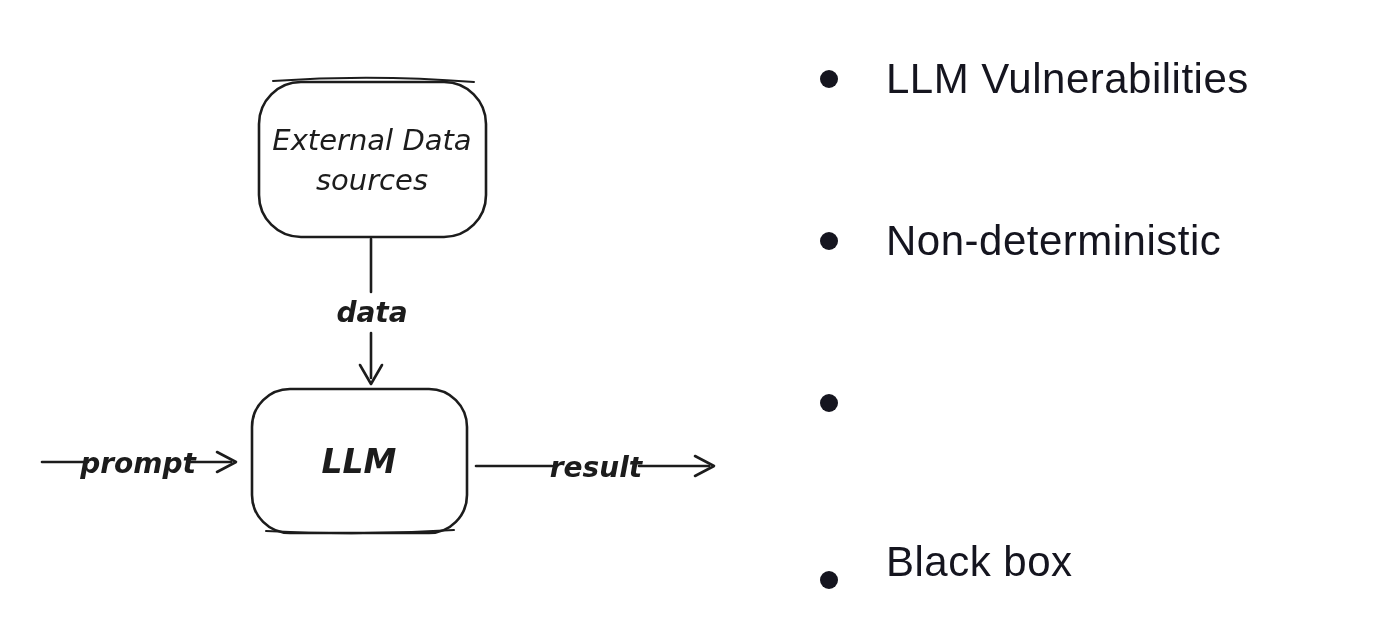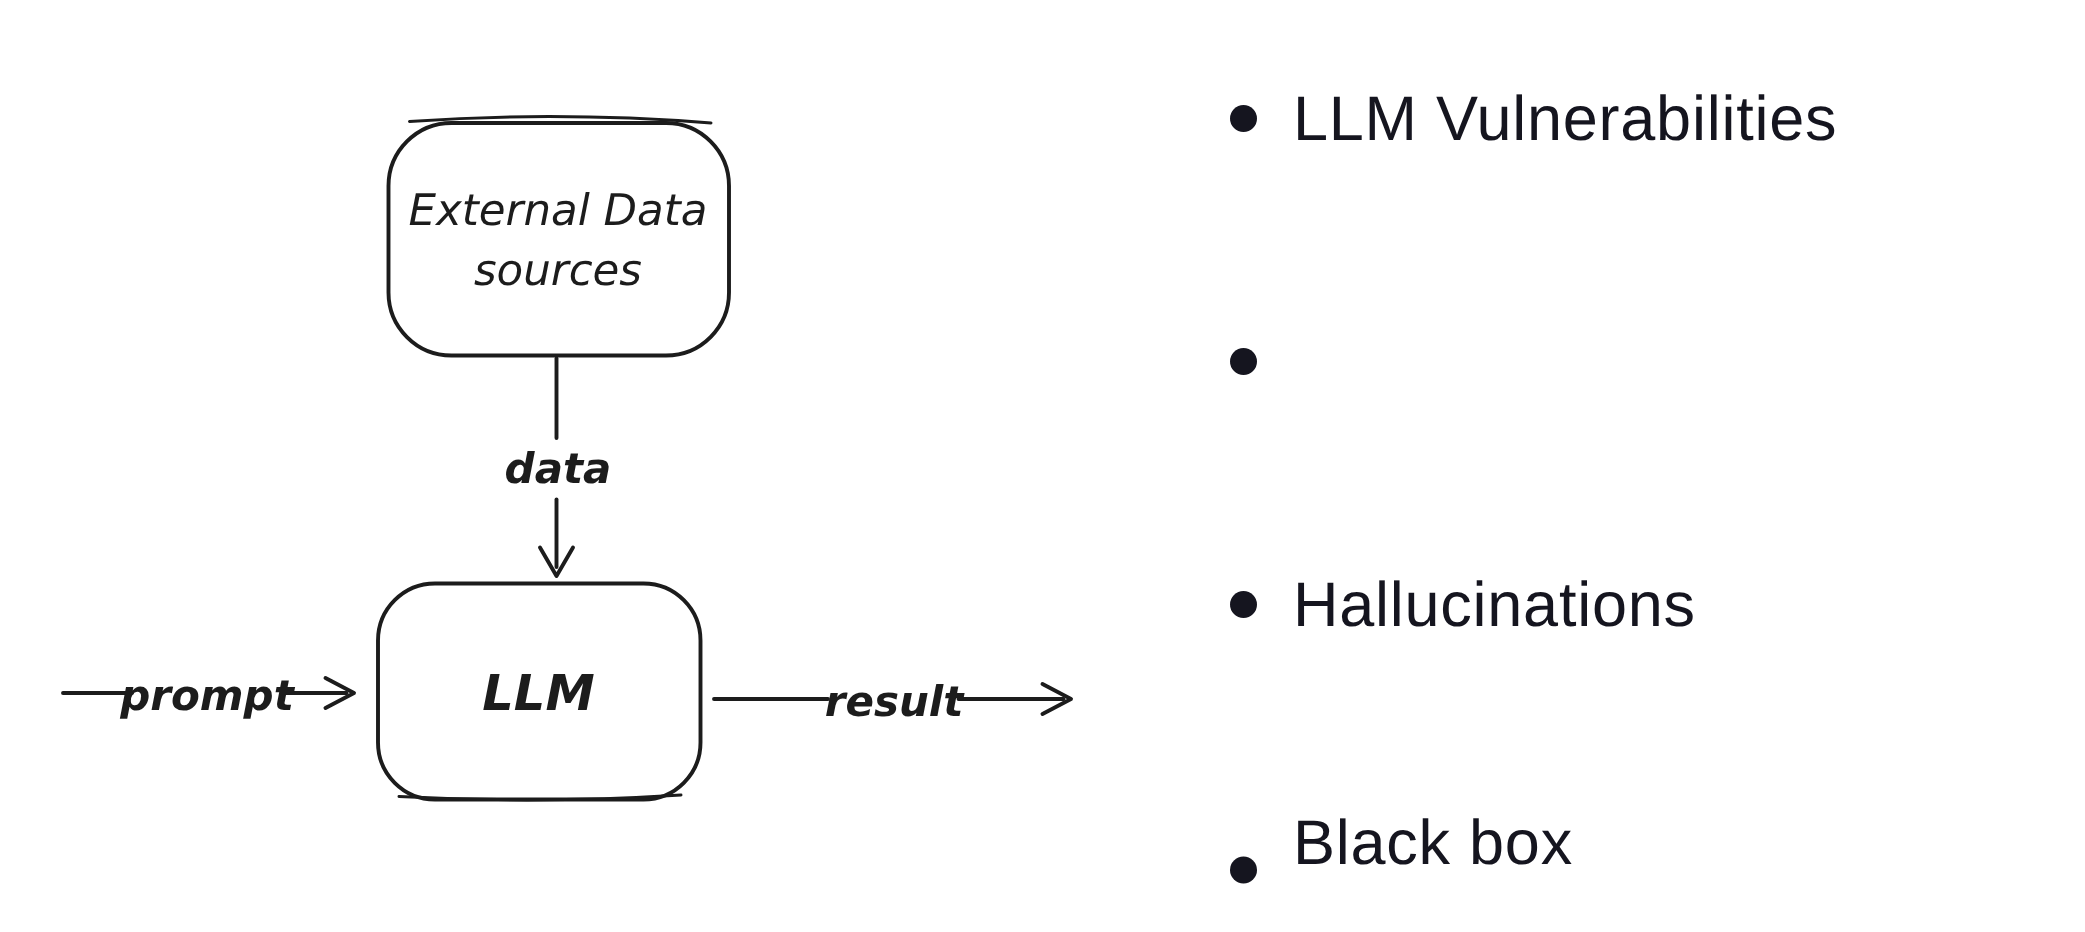--- a/index.html
+++ b/index.html
@@ -61,21 +61,21 @@
   }
   .bullet-dot {
     width: 18px;
     height: 18px;
     border-radius: 50%;
     background: #15151f;
     margin-top: 18px;
     flex: 0 0 18px;
   }
   .bullet-text {
-    margin-left: 24px;
+    margin-left: 48px;
     font-size: 42px;
     line-height: 54px;
     color: #15151f;
     letter-spacing: 0.5px;
     white-space: nowrap;
   }
   .bullet-item:nth-child(1) { top: 52px; }
   .bullet-item:nth-child(2) { top: 214px; }
   .bullet-item:nth-child(3) { top: 376px; }
   .bullet-item:nth-child(4) { top: 535px; align-items: flex-end; }
@@ -122,25 +122,25 @@
 
   <div class="bullet-list">
 
     <div class="bullet-item">
       <span class="bullet-dot"></span>
       <span class="bullet-text">LLM Vulnerabilities</span>
     </div>
 
     <div class="bullet-item">
       <span class="bullet-dot"></span>
+      <span class="bullet-text">Non-deterministic</span>
     </div>
 
     <div class="bullet-item">
       <span class="bullet-dot"></span>
-      <span class="bullet-text">Hallucinations</span>
     </div>
 
     <div class="bullet-item">
       <span class="bullet-dot"></span>
       <span class="bullet-text">Black box</span>
     </div>
 
   </div>
 </div>
 

